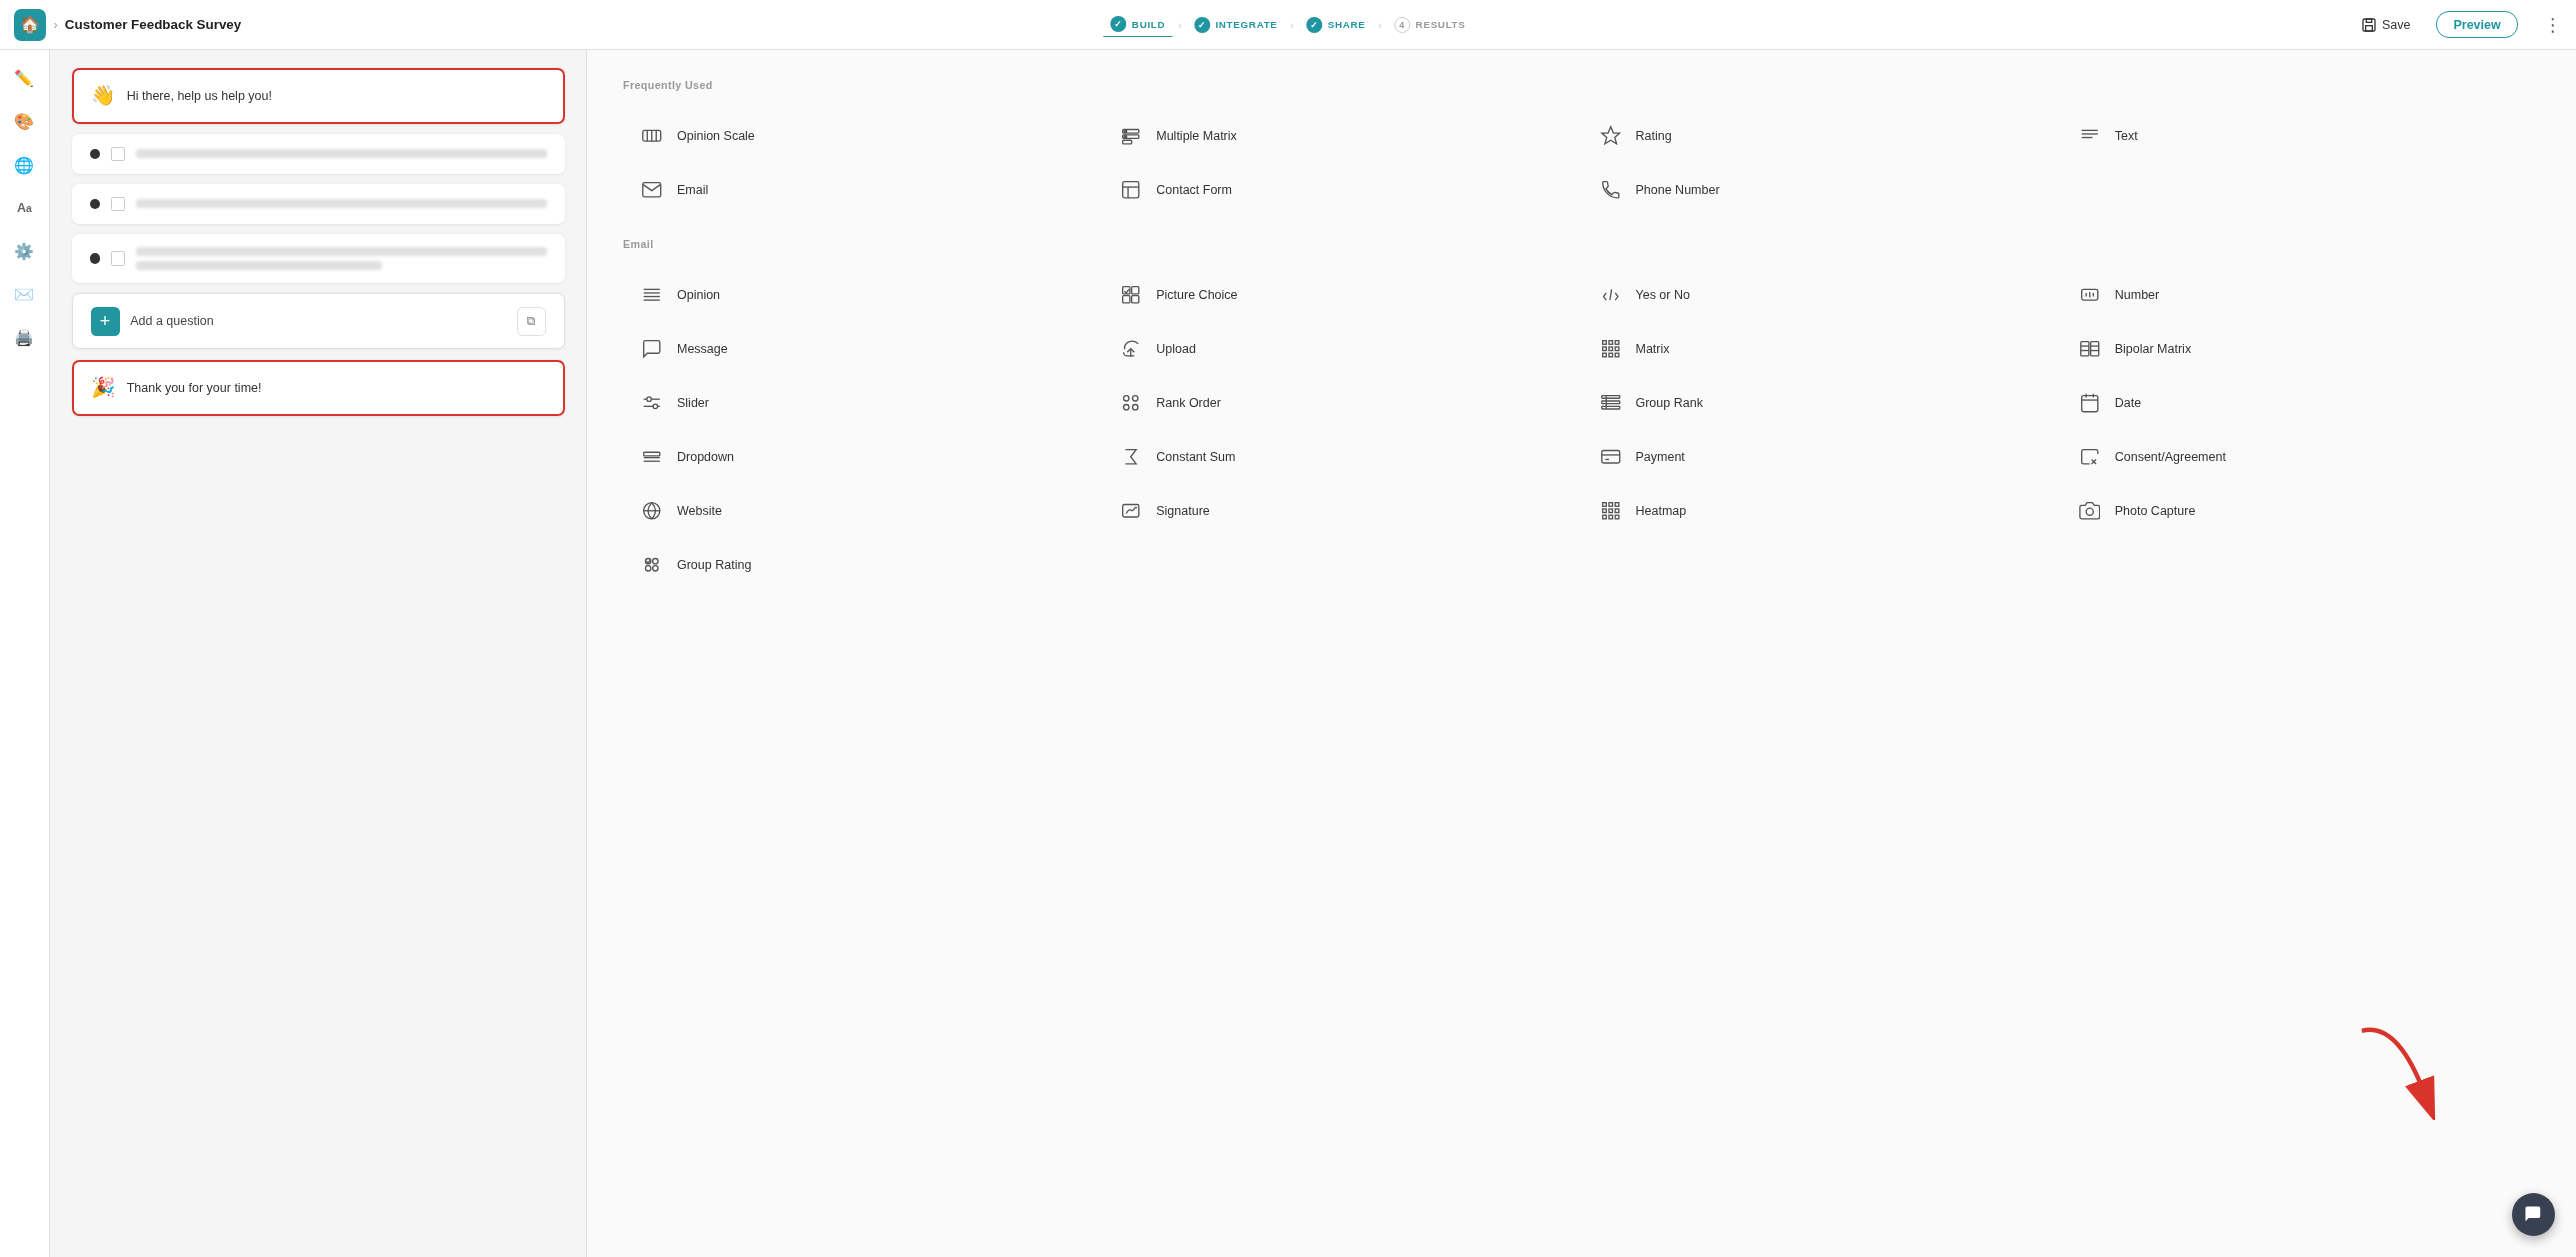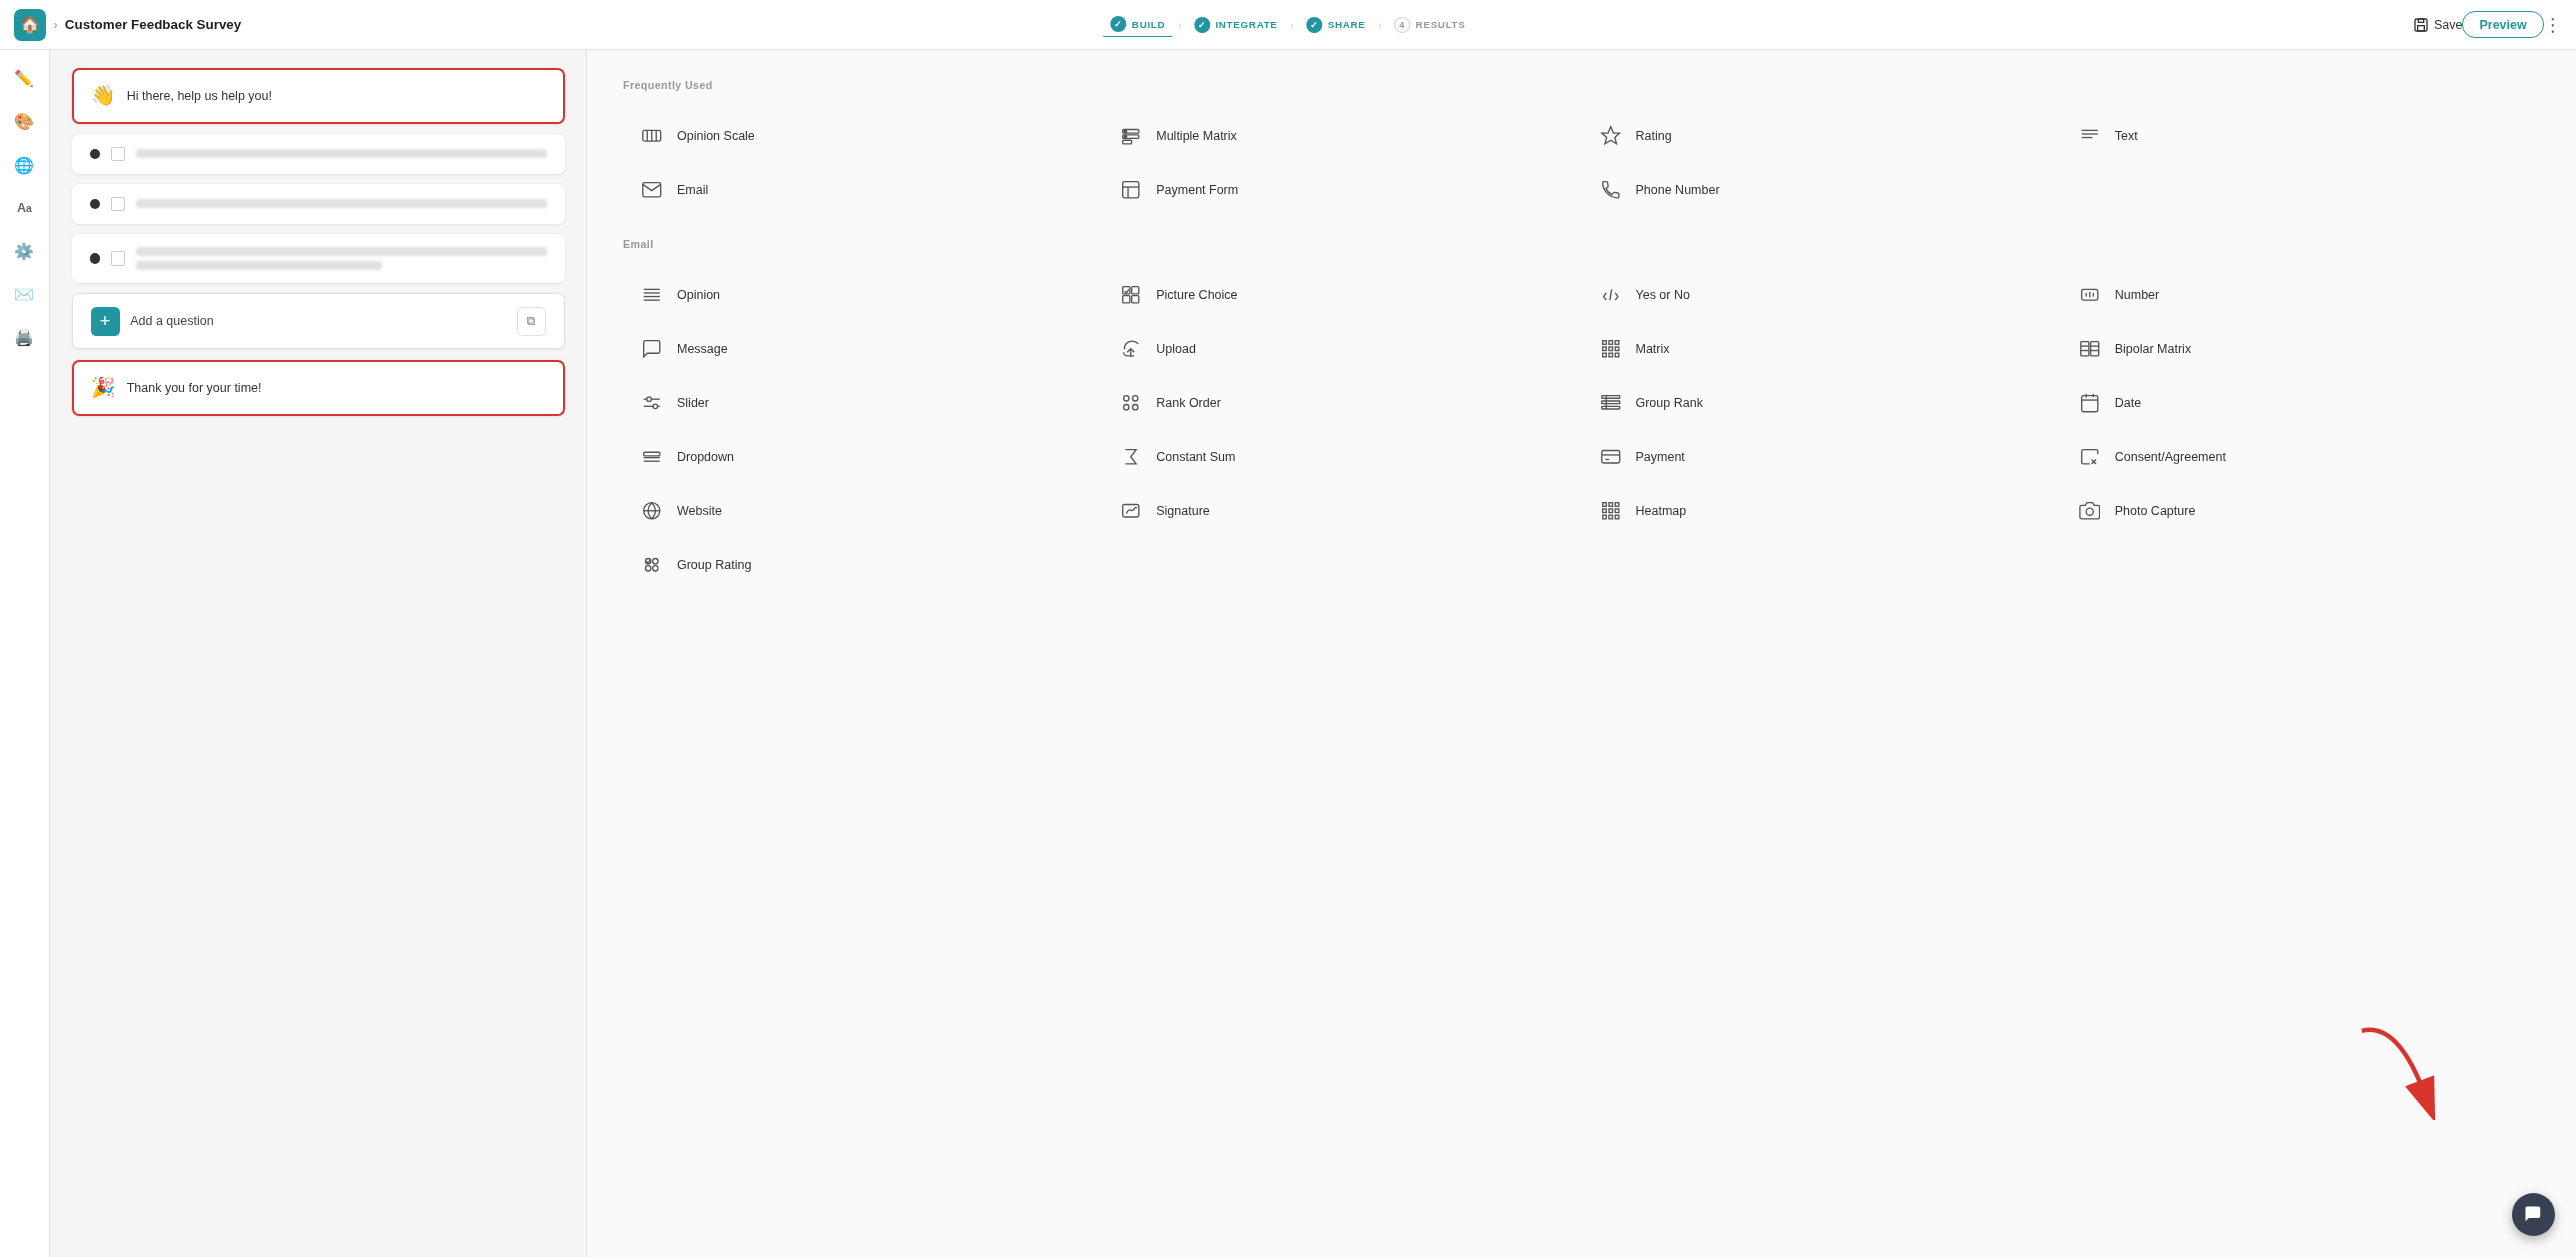--- a/index.html
+++ b/index.html
@@ -14,21 +14,21 @@
     .nav-logo { width: 32px; height: 32px; background: #2196a0; border-radius: 7.2px; display: flex; align-items: center; justify-content: center; color: #fff; font-size: 16px; }
     .nav-chevron { color: #999; margin: 0 7.2px; font-size: 12.5px; }
     .nav-title { font-size: 13.4px; font-weight: 700; color: #222; }
     .nav-steps { display: flex; align-items: center; position: absolute; left: 50%; transform: translateX(-50%); gap: 3.6px; }
     .nav-step { display: flex; align-items: center; gap: 5.4px; font-size: 9.8px; font-weight: 700; letter-spacing: 0.7px; color: #999; padding: 3.6px 7.2px; cursor: pointer; }
     .nav-step.active { color: #2196a0; border-bottom: 1.8px solid #2196a0; }
     .nav-step.completed { color: #2196a0; }
     .nav-step .step-icon { width: 16px; height: 16px; border-radius: 50%; background: #2196a0; color: #fff; display: flex; align-items: center; justify-content: center; font-size: 9px; }
     .nav-step .step-num { width: 16px; height: 16px; border-radius: 50%; border: 1.8px solid #ccc; display: flex; align-items: center; justify-content: center; font-size: 9px; color: #999; }
     .nav-arrow { color: #ccc; font-size: 10.7px; margin: 0 1.8px; }
-    .nav-right { margin-left: auto; display: flex; align-items: center; gap: 0; }
+    .nav-right { margin-left: auto; display: flex; align-items: center; gap: 26px; }
     .btn-save { background: none; border: none; cursor: pointer; display: flex; align-items: center; gap: 5.4px; font-size: 12.5px; color: #333; font-weight: 500; }
     .btn-preview { background: #fff; border: 1.3px solid #2196a0; color: #2196a0; border-radius: 13px; padding: 5.4px 16px; font-size: 12.5px; font-weight: 600; cursor: pointer; }
     .btn-more { background: none; border: none; cursor: pointer; font-size: 18px; color: #555; }
 
     
     .main { display: flex; height: calc(100vh - 50px); }
 
     
     .sidebar-left { width: 50px; background: #fff; border-right: 0.9px solid #e0e0e0; display: flex; flex-direction: column; align-items: center; padding: 10.7px 0; gap: 7.2px; }
     .sidebar-icon { width: 36px; height: 36px; display: flex; align-items: center; justify-content: center; border-radius: 7.2px; cursor: pointer; color: #666; font-size: 16px; }
@@ -225,21 +225,21 @@
       </div>
 
       <div class="qt-item">
         <div class="qt-icon">
           <svg width="21.5" height="21.5" viewBox="0 0 24 24" fill="none" stroke="#555" stroke-width="1.5">
               <rect x="3" y="3" width="18" height="18" rx="2"></rect>
               <line x1="3" y1="9" x2="21" y2="9"></line>
               <line x1="9" y1="21" x2="9" y2="9"></line>
             </svg>
         </div>
-        <span class="qt-label">Payment Form</span>
+        <span class="qt-label">Contact Form</span>
       </div>
 
       <div class="qt-item">
         <div class="qt-icon">
           <svg width="21.5" height="21.5" viewBox="0 0 24 24" fill="none" stroke="#555" stroke-width="1.5">
               <path d="M6.6 10.8c1.4 2.8 3.8 5.1 6.6 6.6l2.2-2.2c.3-.3.7-.4 1-.2 1.1.4 2.3.6 3.6.6.6 0 1 .4 1 1V20c0 .6-.4 1-1 1-9.4 0-17-7.6-17-17 0-.6.4-1 1-1h3.5c.6 0 1 .4 1 1 0 1.3.2 2.5.6 3.6.1.3 0 .7-.2 1L6.6 10.8z"></path>
             </svg>
         </div>
         <span class="qt-label">Phone Number</span>
       </div>

